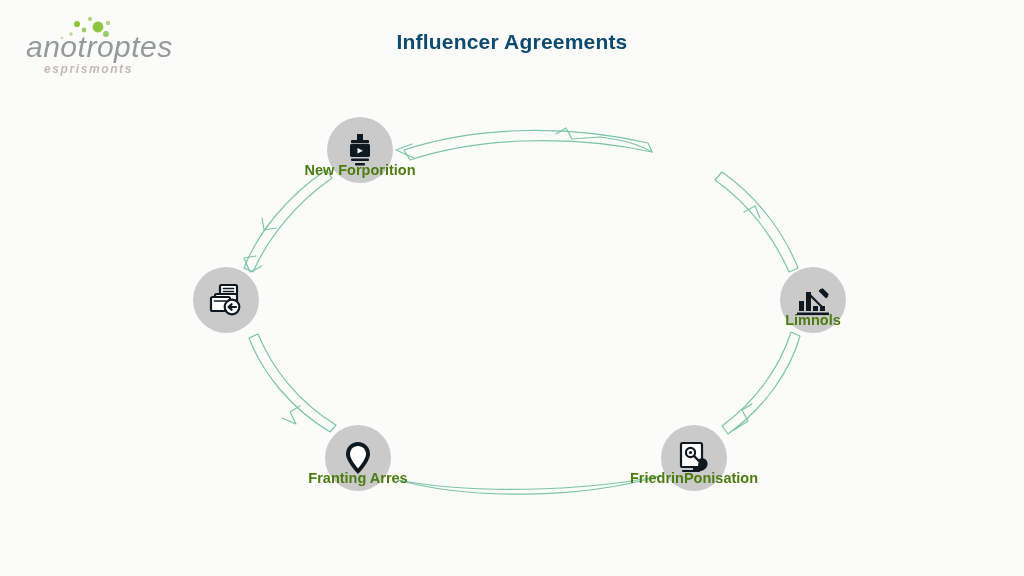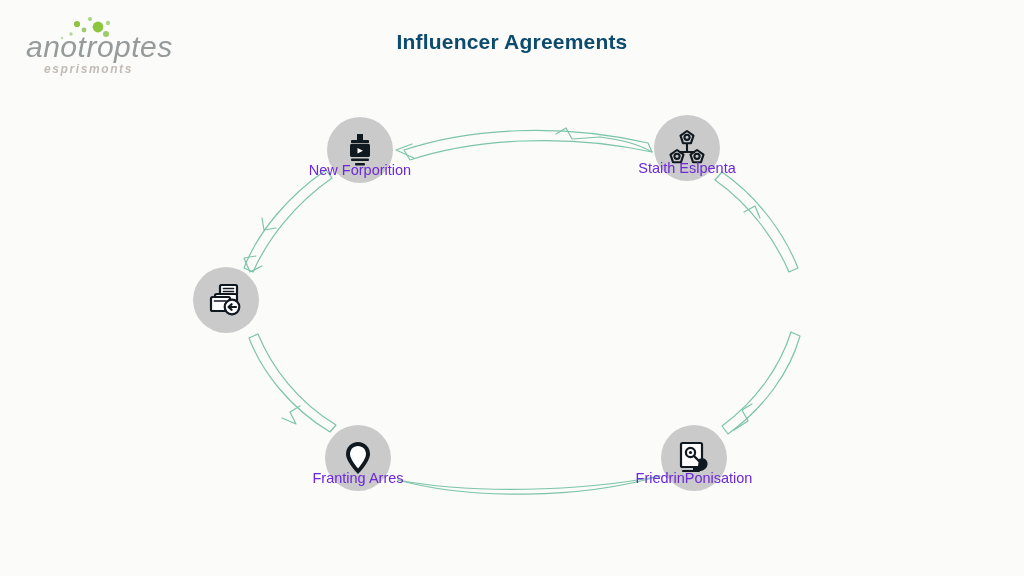--- a/index.html
+++ b/index.html
@@ -50,23 +50,24 @@
     background:#cacaca;
     display:flex;align-items:center;justify-content:center;
     margin:0 auto;
   }
   .bubble svg{display:block;}
   .node .label{
     position:absolute;left:50%;transform:translateX(-50%);
     top:44px;
     text-align:center;
     font-size:14.5px;
-    color:#6d28d9;
+    color:#4d7c0f;
     white-space:pre;
     line-height:19px;
+    font-weight:bold;
   }
 </style>
 </head>
 <body>
 
 <div id="stage">
 
   <div id="brand">
     <svg class="dots" viewBox="0 0 170 36">
       <circle cx="70" cy="20" r="2.4" fill="#9ccb6a"></circle>
@@ -134,37 +135,40 @@
         <rect x="11" y="10" width="18" height="3.2" rx="1" fill="#101820"></rect>
         <rect x="10" y="14" width="20" height="13" rx="1.4" fill="#101820"></rect>
         <polygon points="17.5,18 17.5,23.5 23,20.7" fill="#fff"></polygon>
         <rect x="11" y="28.4" width="18" height="2.6" rx="1" fill="#101820"></rect>
         <rect x="15" y="33" width="10" height="2.6" rx="1" fill="#101820"></rect>
       </svg>
     </div>
     <div class="label">New Forporition</div>
   </div>
 
-  <div class="node" style="left:687px;top:148px;">
-    <div class="bubble">
-      <svg width="42" height="42" viewBox="0 0 42 42">
-        <g fill="none" stroke="#101820" stroke-width="2.1" stroke-linejoin="round">
-          <path d="M21 4 L27.5 8.6 L25 16.2 L17 16.2 L14.5 8.6 Z"></path>
-          <circle cx="21" cy="10.3" r="2.6"></circle>
-          <path d="M11 23 L17.5 27.6 L15 35.2 L7 35.2 L4.5 27.6 Z"></path>
-          <circle cx="11" cy="29.3" r="2.6"></circle>
-          <path d="M31 23 L37.5 27.6 L35 35.2 L27 35.2 L24.5 27.6 Z"></path>
-          <circle cx="31" cy="29.3" r="2.6"></circle>
-          <path d="M21 17 L21 25 M13 25 L29 25"></path>
+
+  <div class="node" style="left:813px;top:300px;">
+    <div class="bubble">
+      <svg width="40" height="40" viewBox="0 0 40 40">
+        <g fill="#101820">
+          <rect x="6" y="21" width="5" height="10"></rect>
+          <rect x="13" y="12" width="5" height="19"></rect>
+          <rect x="20" y="26" width="5" height="5"></rect>
+          <rect x="27" y="26" width="5" height="5"></rect>
+          <rect x="4" y="32.5" width="32" height="2.6"></rect>
         </g>
-      </svg>
-    </div>
-    <div class="label">Staith Eslpenta</div>
-  </div>
-
+        <g fill="none" stroke="#101820" stroke-width="2.2" stroke-linecap="round">
+          <path d="M16 14 L30 28"></path>
+          <path d="M29.5 9.5 L34.5 14.5"></path>
+        </g>
+        <path d="M28 8.5 L35.5 16 L33 18.5 L25.5 11 Z" fill="#101820"></path>
+      </svg>
+    </div>
+    <div class="label">Limnols</div>
+  </div>
 
   <div class="node" style="left:694px;top:458px;">
     <div class="bubble">
       <svg width="42" height="42" viewBox="0 0 42 42">
         <rect x="8" y="6" width="21" height="24" rx="1.6" fill="#fff" stroke="#101820" stroke-width="2.2"></rect>
         <circle cx="17.5" cy="15.5" r="4.6" fill="none" stroke="#101820" stroke-width="2.2"></circle>
         <circle cx="17.5" cy="15.5" r="1.6" fill="#101820"></circle>
         <path d="M21 19 L26 24" stroke="#101820" stroke-width="2.4" stroke-linecap="round"></path>
         <path d="M26 22 C30 20 34 22 34.5 26 C35 30 32 33 28 34 L20 34 L20 30 L25 29 Z" fill="#101820"></path>
         <path d="M10 34 L26 34" stroke="#101820" stroke-width="2.2" stroke-linecap="round"></path>

